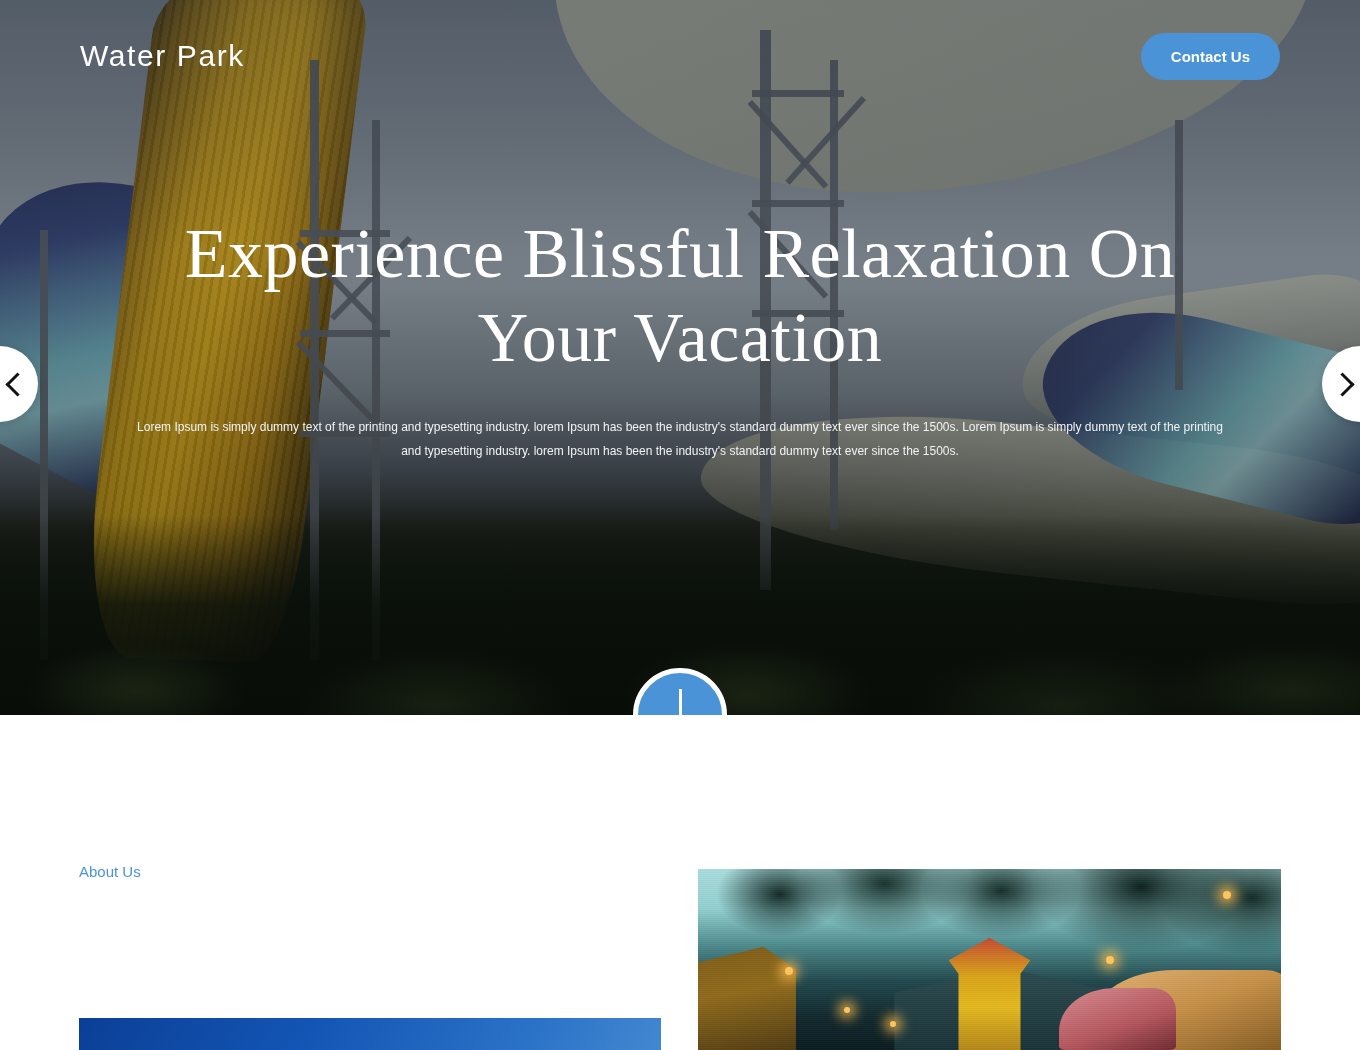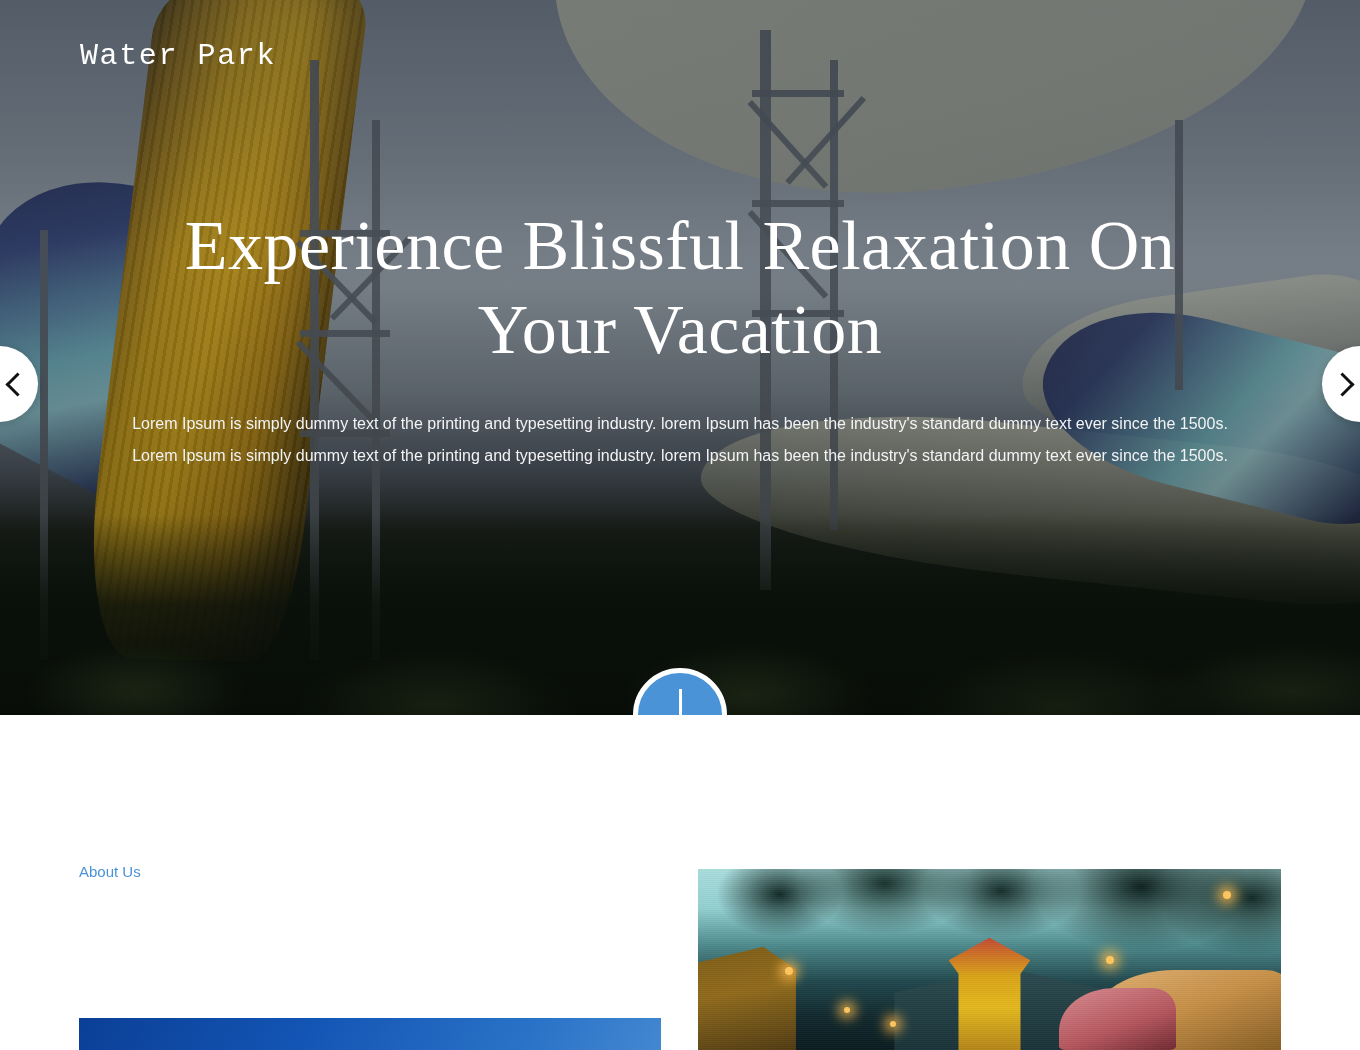--- a/index.html
+++ b/index.html
@@ -114,21 +114,21 @@
   }
 
   
   .header {
     position:absolute; left:0; top:0; width:100%; height:112px;
     display:flex; align-items:center;
     padding:0 80px;
     z-index:12;
   }
   .logo {
-    font-family:Liberation Mono, monospace;
+    font-family:Liberation Sans, sans-serif;
     font-size:30px; letter-spacing:1.6px;
     color:#ffffff;
     white-space:nowrap;
   }
   .nav {
     display:flex; align-items:center; gap:44px;
     margin-left:145px;
   }
   .nav-item {
     position:relative;
@@ -172,21 +172,21 @@
     font-size:70px;
     line-height:1.2;
     color:#ffffff;
     text-align:center;
     max-width:1060px;
     letter-spacing:.5px;
   }
   .hero-sub {
     margin-top:36px;
     color:#f2f3f4;
-    font-size:16px;
+    font-size:12px;
     line-height:1.95;
     text-align:center;
     max-width:1100px;
   }
 
   
   .car-arrow {
     position:absolute; top:384px;
     width:76px; height:76px;
     margin-top:-38px;
@@ -353,20 +353,21 @@
     <div class="beam d4"></div>
     <div class="beam d5"></div>
     <div class="beam d6"></div>
 
     <div class="veg"></div>
     <div class="hero-scrim"></div>
   </div>
 
   <header class="header">
     <div class="logo">Water Park</div>
+    <button class="contact-btn">Contact Us</button>
   </header>
 
   <div class="hero-content">
     <h1 class="hero-title">Experience Blissful Relaxation On Your Vacation</h1>
     <p class="hero-sub">Lorem Ipsum is simply dummy text of the printing and typesetting industry. lorem Ipsum has been the industry's standard dummy text ever since the 1500s. Lorem Ipsum is simply dummy text of the printing and typesetting industry. lorem Ipsum has been the industry's standard dummy text ever since the 1500s.</p>
   </div>
 
   <div class="car-arrow prev">
     <span class="chev left"></span>
   </div>

